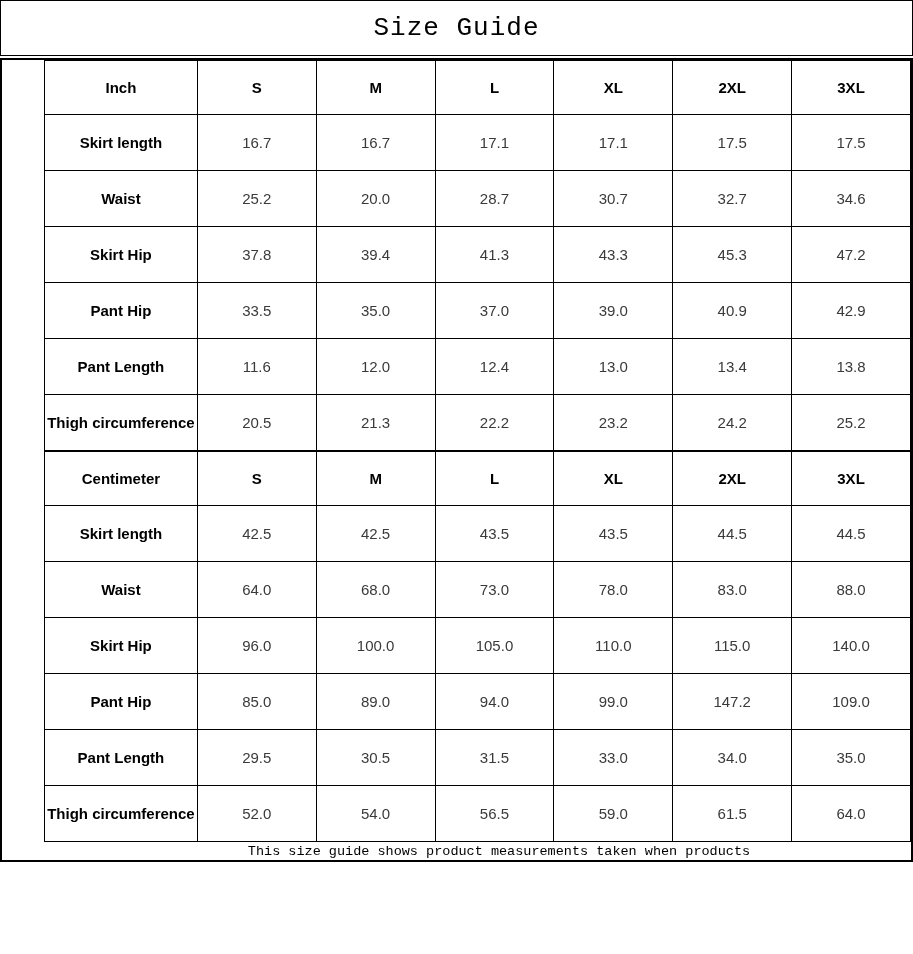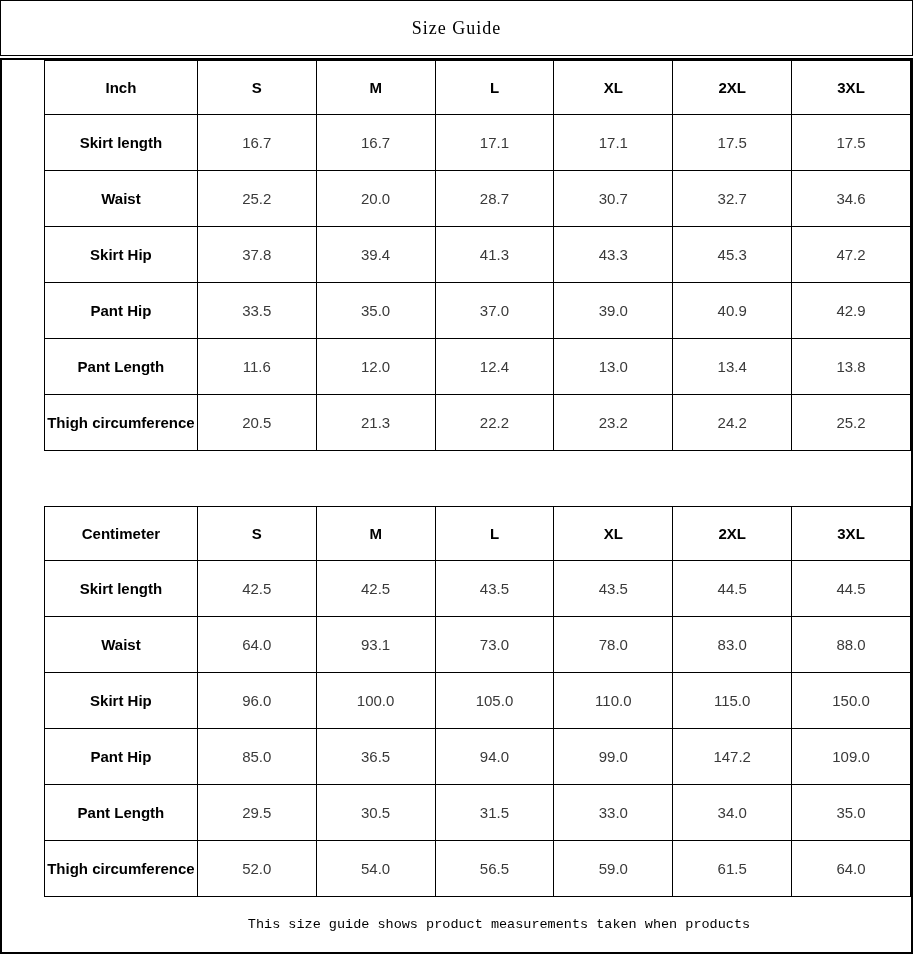--- a/index.html
+++ b/index.html
@@ -13,25 +13,25 @@
     width:913px;height:954px;background:var(--bg);
     font-family:"Liberation Sans",sans-serif;
     box-sizing:border-box;position:relative;
   }
   .title-box{
     box-sizing:border-box;height:56px;margin-bottom:2px;
     border:1px solid var(--border);
     display:flex;align-items:center;justify-content:center;
   }
   .title-box span{
-    font-family:Liberation Serif, serif;
-    font-size:18px;color:var(--text-primary);letter-spacing:1px;
+    font-family:Liberation Mono, monospace;
+    font-size:26px;color:var(--text-primary);letter-spacing:1px;
   }
   .main-box{
-    box-sizing:border-box;height:896px;
+    box-sizing:border-box;height:804px;
     border:2px solid var(--border);
     display:flex;flex-direction:column;padding-left:42px;
   }
   table.size-table{
     width:100%;border-collapse:collapse;table-layout:fixed;
   }
   table.size-table th,table.size-table td{
     border:1px solid var(--border);
     text-align:center;vertical-align:middle;
     padding:0;overflow:hidden;white-space:nowrap;
@@ -174,39 +174,39 @@
               <td class="value-cell">42.5</td>
               <td class="value-cell">42.5</td>
               <td class="value-cell">43.5</td>
               <td class="value-cell">43.5</td>
               <td class="value-cell">44.5</td>
               <td class="value-cell">44.5</td>
             </tr>
             <tr>
               <td class="label-cell">Waist</td>
               <td class="value-cell">64.0</td>
-              <td class="value-cell">93.1</td>
+              <td class="value-cell">68.0</td>
               <td class="value-cell">73.0</td>
               <td class="value-cell">78.0</td>
               <td class="value-cell">83.0</td>
               <td class="value-cell">88.0</td>
             </tr>
             <tr>
               <td class="label-cell">Skirt Hip</td>
               <td class="value-cell">96.0</td>
               <td class="value-cell">100.0</td>
               <td class="value-cell">105.0</td>
               <td class="value-cell">110.0</td>
               <td class="value-cell">115.0</td>
-              <td class="value-cell">150.0</td>
+              <td class="value-cell">140.0</td>
             </tr>
             <tr>
               <td class="label-cell">Pant Hip</td>
               <td class="value-cell">85.0</td>
-              <td class="value-cell">36.5</td>
+              <td class="value-cell">89.0</td>
               <td class="value-cell">94.0</td>
               <td class="value-cell">99.0</td>
               <td class="value-cell">147.2</td>
               <td class="value-cell">109.0</td>
             </tr>
             <tr>
               <td class="label-cell">Pant Length</td>
               <td class="value-cell">29.5</td>
               <td class="value-cell">30.5</td>
               <td class="value-cell">31.5</td>

